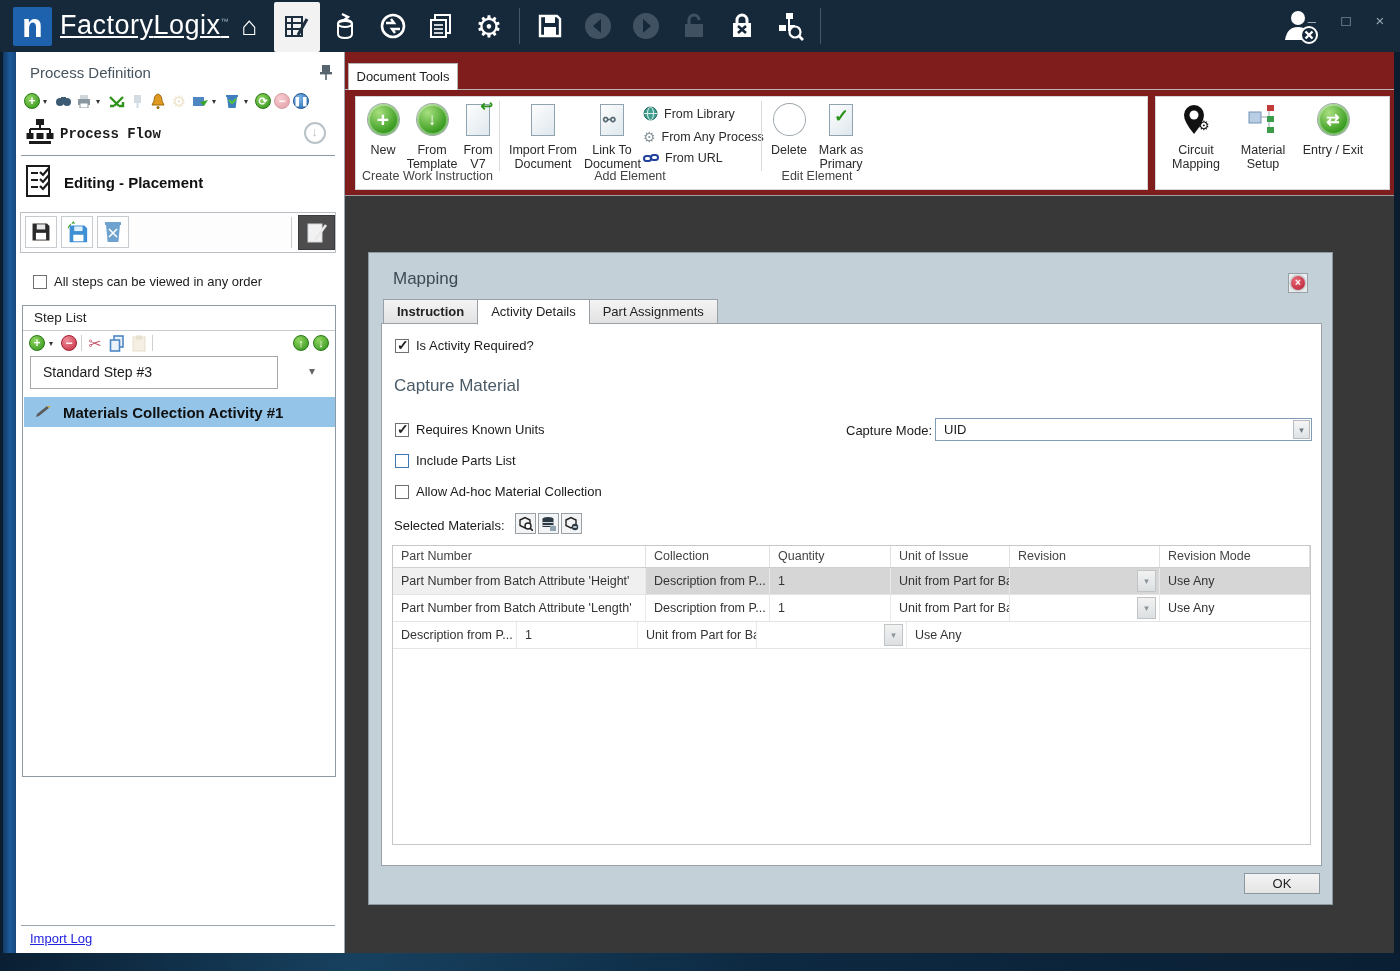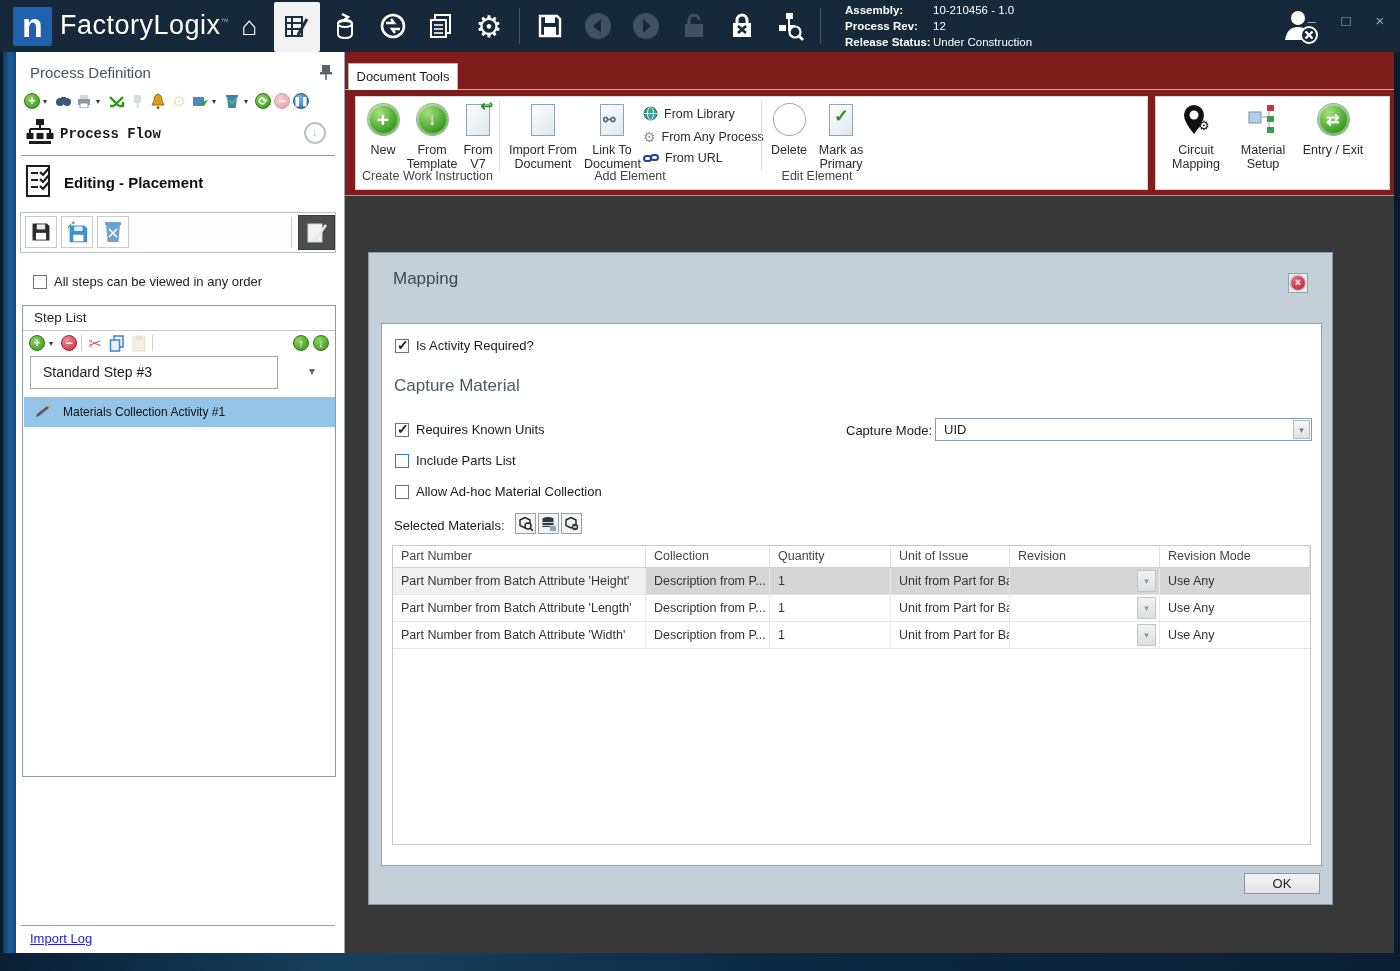--- a/index.html
+++ b/index.html
@@ -3,21 +3,21 @@
 <meta charset="utf-8">
 <style>
   * { box-sizing: border-box; margin:0; padding:0; }
   html,body { width:1400px; height:971px; overflow:hidden; }
   body { font-family:"Liberation Sans", sans-serif; background:#0a1c2e; position:relative; }
 
   
   .titlebar { position:absolute; left:0; top:0; width:1400px; height:52px; background:#16293a; }
   .logo-box { position:absolute; left:13px; top:7px; width:39px; height:39px; background:#1e61ad; color:#fff;
               font-size:34px; font-weight:bold; text-align:center; line-height:36px; border-radius:2px; }
-  .brand { position:absolute; left:60px; top:10px; color:#fff; font-size:27px; font-weight:300; letter-spacing:0.5px; }
+  .brand { position:absolute; left:60px; top:10px; color:#fff; font-size:27px; font-weight:300; letter-spacing:0.5px;text-decoration:underline; }
   .brand b { font-weight:500; }
   .brand sup { font-size:8px; color:#9fb0bd; }
   .tb-icons { position:absolute; left:225px; top:0; height:52px; display:flex; align-items:center; }
   .tb-btn { width:46px; height:48px; display:flex; align-items:center; justify-content:center; margin:0 1px; }
   .tb-btn.active { background:#f2f2f2; border-radius:2px; height:50px; margin-top:1px; }
   .tb-btn svg { display:block; }
   .tb-sep { width:1px; height:36px; background:#42586b; margin:0 6px; }
   .tb-glyph { color:#fff; font-size:26px; }
   .disabled-ico { opacity:0.38; }
   .asm-info { position:absolute; left:845px; top:2px; color:#fff; font-size:11.5px; line-height:16px; }
@@ -63,21 +63,21 @@
   .sl-title { position:absolute; left:11px; top:4px; font-size:13.5px; color:#222; }
   .sl-div { position:absolute; left:0; top:24px; width:100%; height:1px; background:#c6ccd0; }
   .sl-tools { position:absolute; left:6px; top:28px; width:300px; display:flex; align-items:center; gap:4px; }
   .sl-spacer { flex:1; }
   .vsep { width:1px; height:16px; background:#d0d0d0; }
   .step-input { position:absolute; left:7px; top:50px; width:248px; height:33px; border:1px solid #a8a8a8; background:#fff;
                 font-size:14px; color:#1b1b1b; padding-left:12px; line-height:31px; }
   .step-combo-caret { position:absolute; left:286px; top:58px; color:#666; font-size:12px; }
   .activity-row { position:absolute; left:1px; top:91px; width:311px; height:30px; background:#94c5e8; display:flex;
                   align-items:center; gap:10px; padding-left:11px; }
-  .activity-row .lbl { font-size:12px; font-weight:normal; color:#101010; }
+  .activity-row .lbl { font-size:15px; font-weight:bold; color:#101010; }
   .import-div { position:absolute; left:5px; top:873px; width:314px; height:1px; background:#9aa5ad; }
   .import-log { position:absolute; left:14px; top:879px; font-size:13px; color:#2222e0; text-decoration:underline; }
 
   
   .main { position:absolute; left:345px; top:52px; width:1049px; height:901px; background:#383838; }
   .ribbon-bg { position:absolute; left:0; top:0; width:1049px; height:144px; background:#7f1d1d; border-bottom:1px solid #9aa0a5; }
   .tabline { position:absolute; left:0; top:37px; width:1049px; height:1px; background:#b5b5b5; }
   .doc-tab { position:absolute; left:3px; top:11px; width:110px; height:27px; background:#fff;
              border:1px solid #b5b5b5; border-bottom:none; font-size:13px; color:#1b1b1b;
              text-align:center; line-height:26px; z-index:2; }
@@ -223,34 +223,20 @@
         <line x1="13" y1="8" x2="13" y2="14" stroke="#fff" stroke-width="2"></line>
         <rect x="3" y="14" width="7" height="6" fill="#fff"></rect>
         <rect x="12" y="14" width="7" height="6" fill="#fff"></rect>
         <circle cx="19" cy="21" r="5.5" fill="#16293a" stroke="#fff" stroke-width="2.2"></circle>
         <line x1="23" y1="25" x2="27" y2="29" stroke="#fff" stroke-width="2.6"></line>
       </svg>
     </div>
     <div class="tb-sep"></div>
   </div>
 
-  <div class="asm-info">
-    <div class="row">
-        <span class="lbl">Assembly:</span>
-        <span>10-210456 - 1.0</span>
-      </div>
-    <div class="row">
-        <span class="lbl">Process Rev:</span>
-        <span>12</span>
-      </div>
-    <div class="row">
-        <span class="lbl">Release Status:</span>
-        <span>Under Construction</span>
-      </div>
-  </div>
 
   <div class="user-badge">
     <svg width="38" height="36" viewBox="0 0 38 36">
       <circle cx="16" cy="10" r="7" fill="#fff"></circle>
       <path d="M3 32 q2 -13 13 -13 q11 0 13 13 z" fill="#fff"></path>
       <circle cx="27" cy="27" r="8" fill="#16293a" stroke="#fff" stroke-width="2"></circle>
       <path d="M23.5 23.5 l7 7 M30.5 23.5 l-7 7" stroke="#fff" stroke-width="2.4"></path>
     </svg>
   </div>
   <div class="win-controls">
@@ -547,20 +533,25 @@
           </div>
         <span>Entry / Exit</span>
       </div>
     </div>
   </div>
 
   <div class="dialog">
     <div class="dlg-title">Mapping</div>
     <div class="dlg-close">
       <span class="x-circle">×</span>
+    </div>
+    <div class="dlg-tabs">
+      <div class="dlg-tab first">Instruction</div>
+      <div class="dlg-tab active">Activity Details</div>
+      <div class="dlg-tab">Part Assignments</div>
     </div>
 
     <div class="dlg-panel">
       <div class="chk-row" style="left:13px; top:14px;">
         <span class="checkbox checked"></span>
         <span>Is Activity Required?</span>
       </div>
 
       <div class="sec-title">Capture Material</div>
 
@@ -627,21 +618,20 @@
         </div>
         <div class="mt-row">
           <div class="mt-cell c0">Part Number from Batch Attribute 'Length'</div>
           <div class="mt-cell c1">Description from P...</div>
           <div class="mt-cell c2">1</div>
           <div class="mt-cell c3">Unit from Part for Bat</div>
           <div class="mt-cell c4"><span></span><span class="rev-combo">▾</span></div>
           <div class="mt-cell c5">Use Any</div>
         </div>
         <div class="mt-row">
-          <div class="mt-cell c0">Part Number from Batch Attribute 'Width'</div>
           <div class="mt-cell c1">Description from P...</div>
           <div class="mt-cell c2">1</div>
           <div class="mt-cell c3">Unit from Part for Bat</div>
           <div class="mt-cell c4"><span></span><span class="rev-combo">▾</span></div>
           <div class="mt-cell c5">Use Any</div>
         </div>
       </div>
     </div>
 
     <div class="ok-btn">OK</div>

